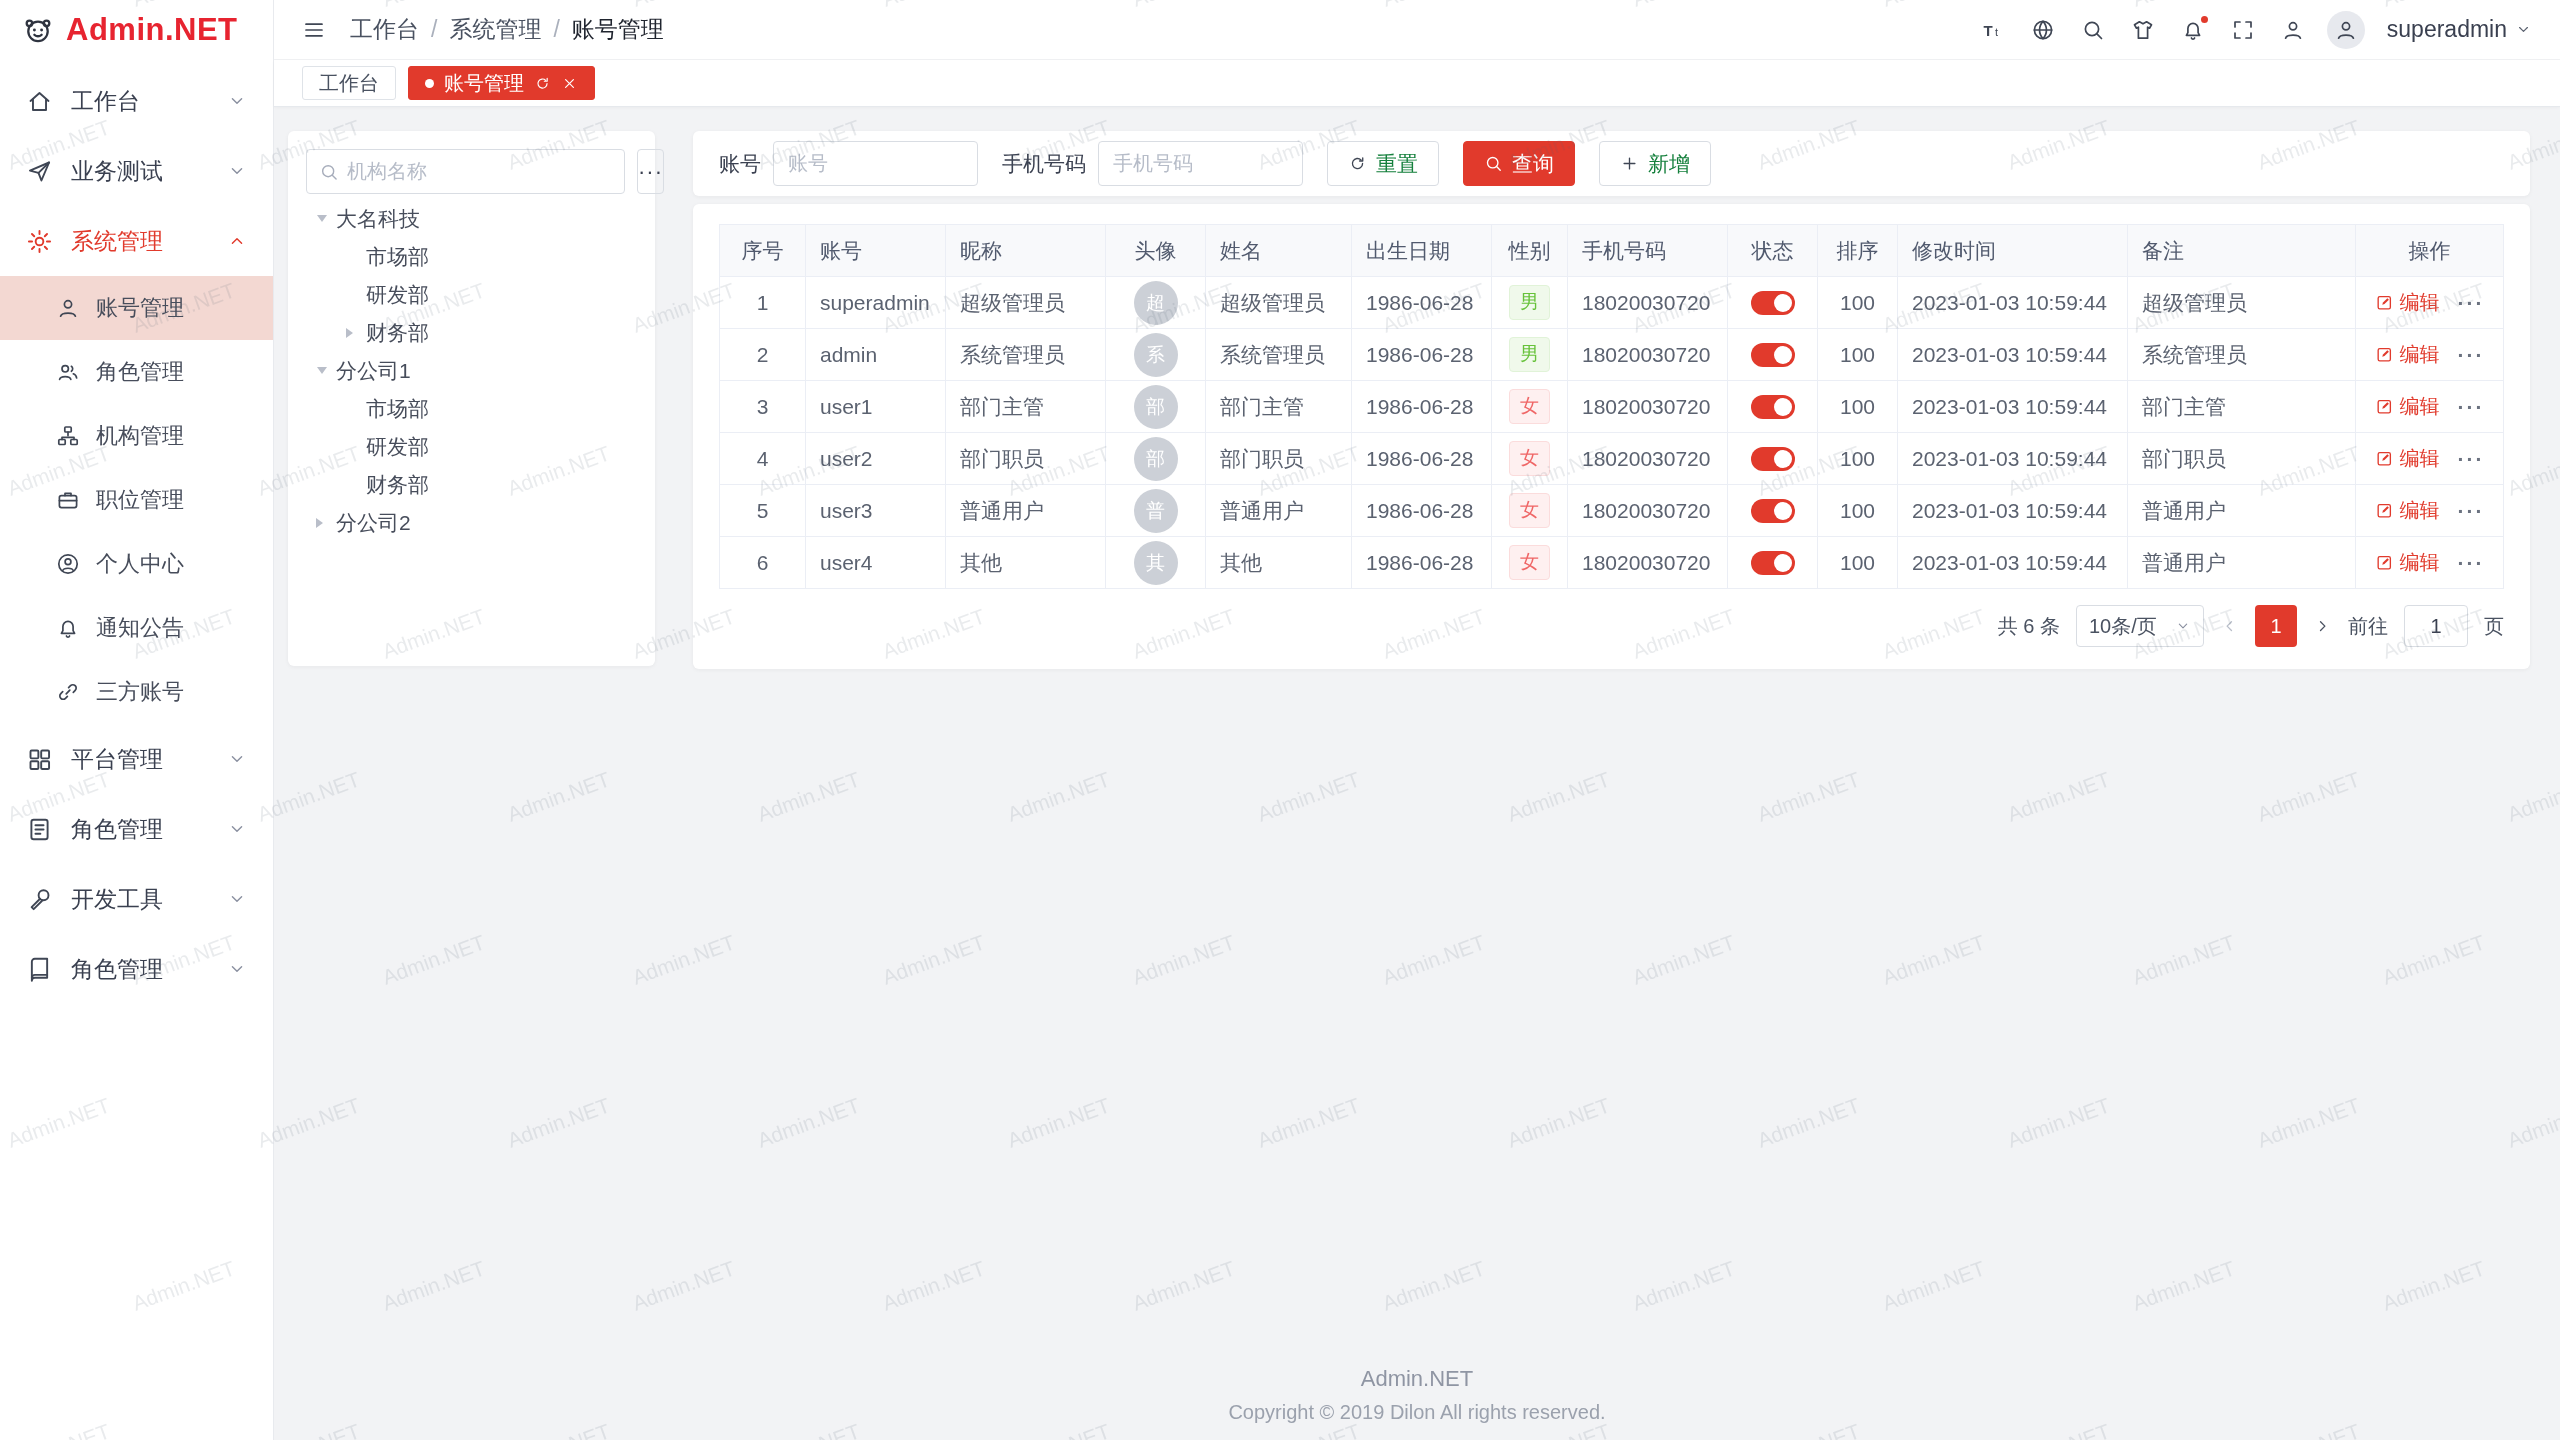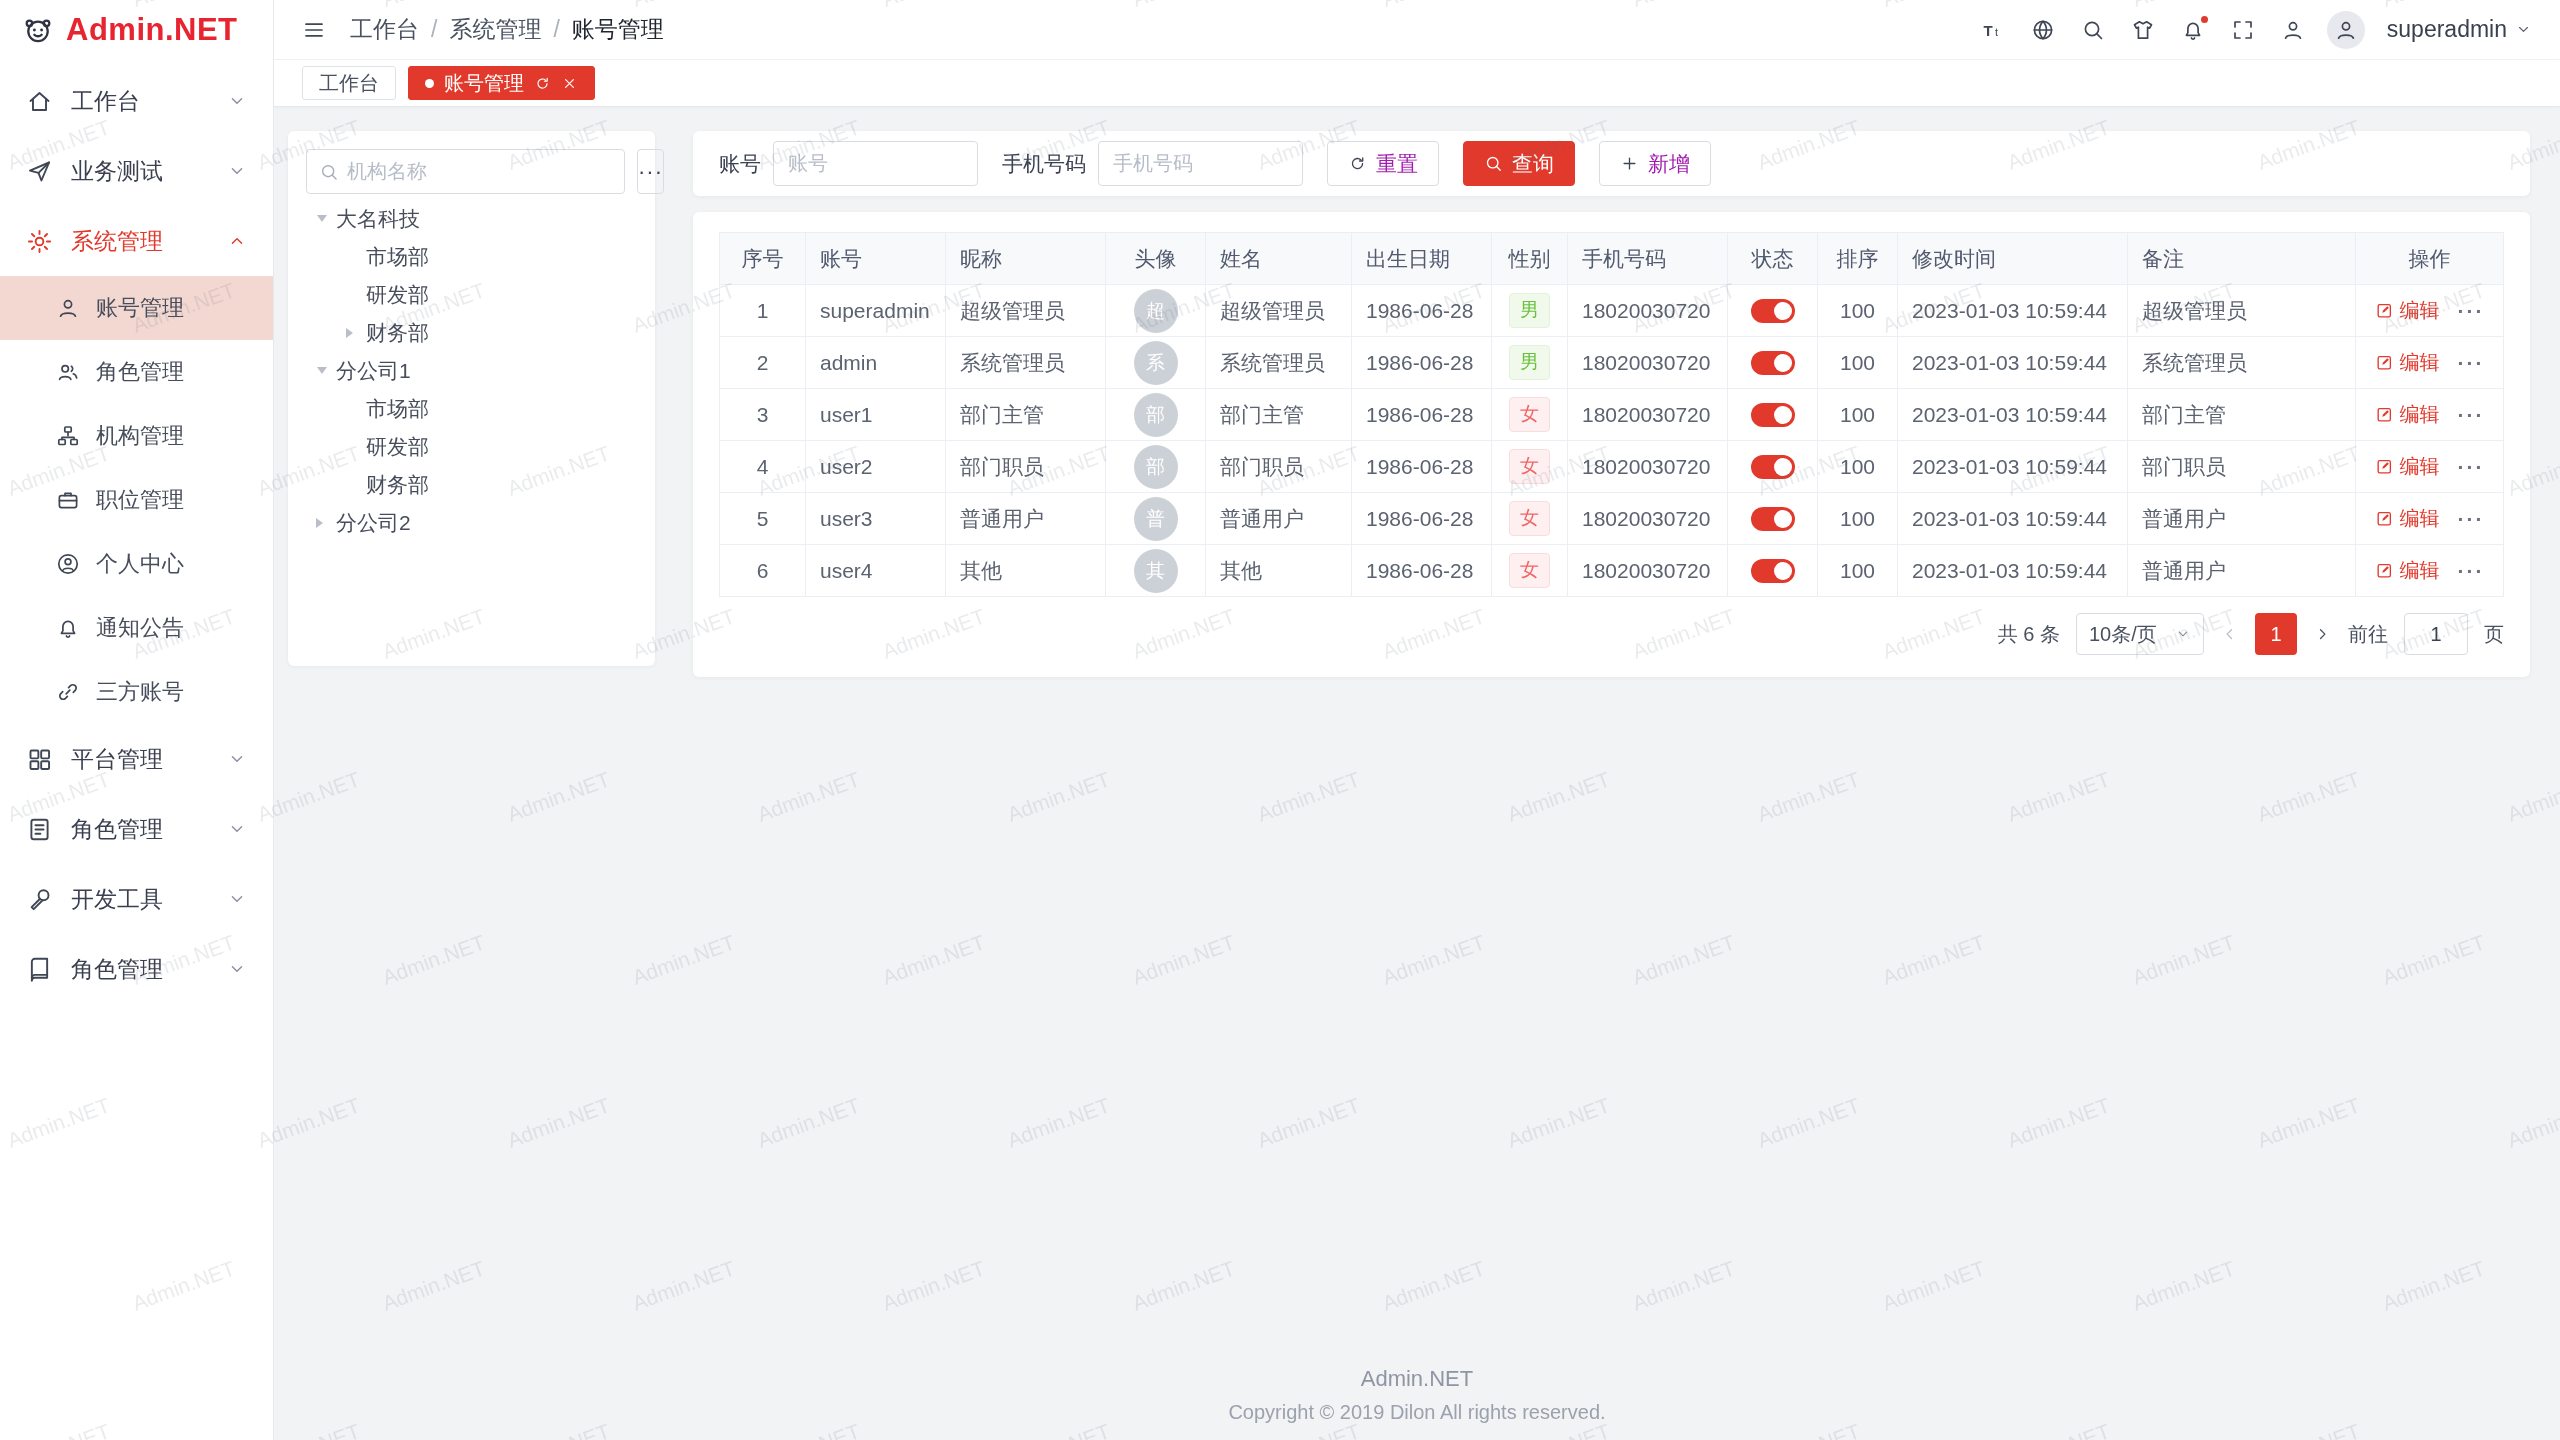--- a/index.html
+++ b/index.html
@@ -65,25 +65,25 @@
 .tnode .tcaret.none{visibility:hidden}
 .tnode.lvl0{padding-left:10px}
 .tnode.lvl1{padding-left:40px}
 
 .main-col{flex:1;display:flex;flex-direction:column;min-width:0}
 .query-card{padding:10px 26px;display:flex;align-items:center;gap:24px}
 .q-item{display:flex;align-items:center;gap:12px}
 .q-label{font-size:21px;color:#3a4050;white-space:nowrap}
 .q-input{width:205px;height:45px;border:1px solid #d9dde3;border-radius:4px;padding:0 14px;font-size:20px;color:#3a4050;outline:none;font-family:inherit}
 .q-input::placeholder{color:#b6bcc8}
-.btn{height:45px;display:inline-flex;align-items:center;gap:9px;padding:0 20px;border-radius:4px;font-size:21px;cursor:pointer;border:1px solid #d9dde3;background:#fff;color:#a21caf;white-space:nowrap}
+.btn{height:45px;display:inline-flex;align-items:center;gap:9px;padding:0 20px;border-radius:4px;font-size:21px;cursor:pointer;border:1px solid #d9dde3;background:#fff;color:#15803d;white-space:nowrap}
 .btn svg{width:19px;height:19px}
 .btn-red{background:#e13a2c;border-color:#e13a2c;color:#fff}
 
-.table-card{margin-top:16px;padding:20px 26px 22px}
+.table-card{margin-top:8px;padding:20px 26px 22px}
 table{width:100%;border-collapse:collapse;table-layout:fixed;font-size:21px;color:#5b6270}
 th,td{border:1px solid #ebeef5;height:52px;padding:0 14px;text-align:left;font-weight:normal;overflow:hidden;white-space:nowrap;text-overflow:ellipsis}
 thead th{background:#f8f9fb;color:#515a6e;font-weight:500}
 .ctr{text-align:center}
 .avatar{width:44px;height:44px;border-radius:50%;background:#ccd0d7;color:#fff;font-size:19px;display:inline-flex;align-items:center;justify-content:center;vertical-align:middle}
 .badge{display:inline-block;padding:4px 10px;border-radius:4px;font-size:19px;line-height:1.3}
 .male{color:#67c23a;background:#f0f9eb;border:1px solid #e1f3d8}
 .female{color:#ef6666;background:#fef0f0;border:1px solid #fbdcdc}
 .switch{display:inline-block;width:44px;height:24px;border-radius:13px;background:#e13a2c;position:relative;vertical-align:middle;cursor:pointer}
 .switch::after{content:"";position:absolute;top:3px;right:3px;width:18px;height:18px;background:#fff;border-radius:50%}

